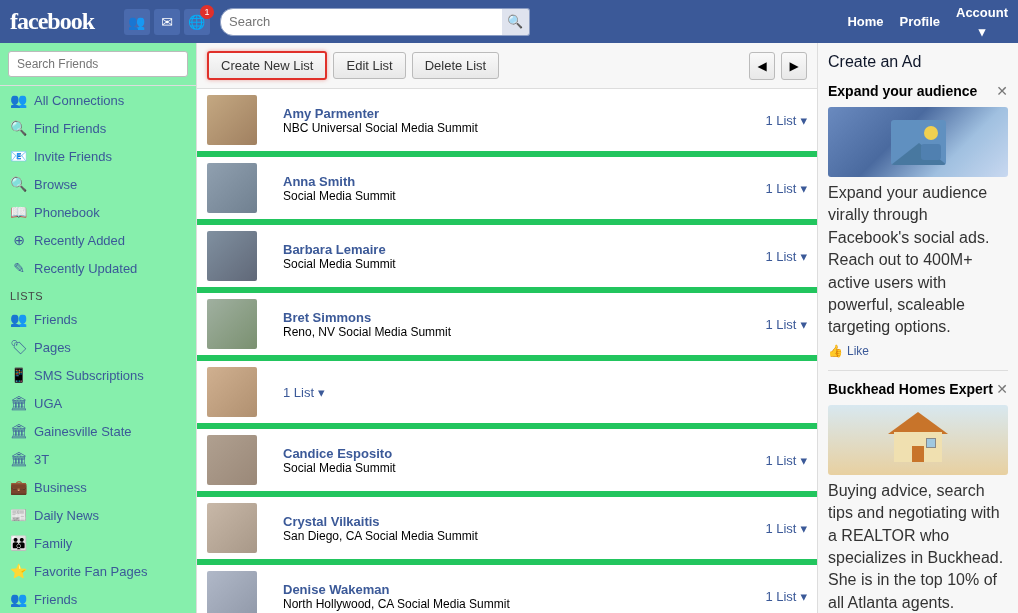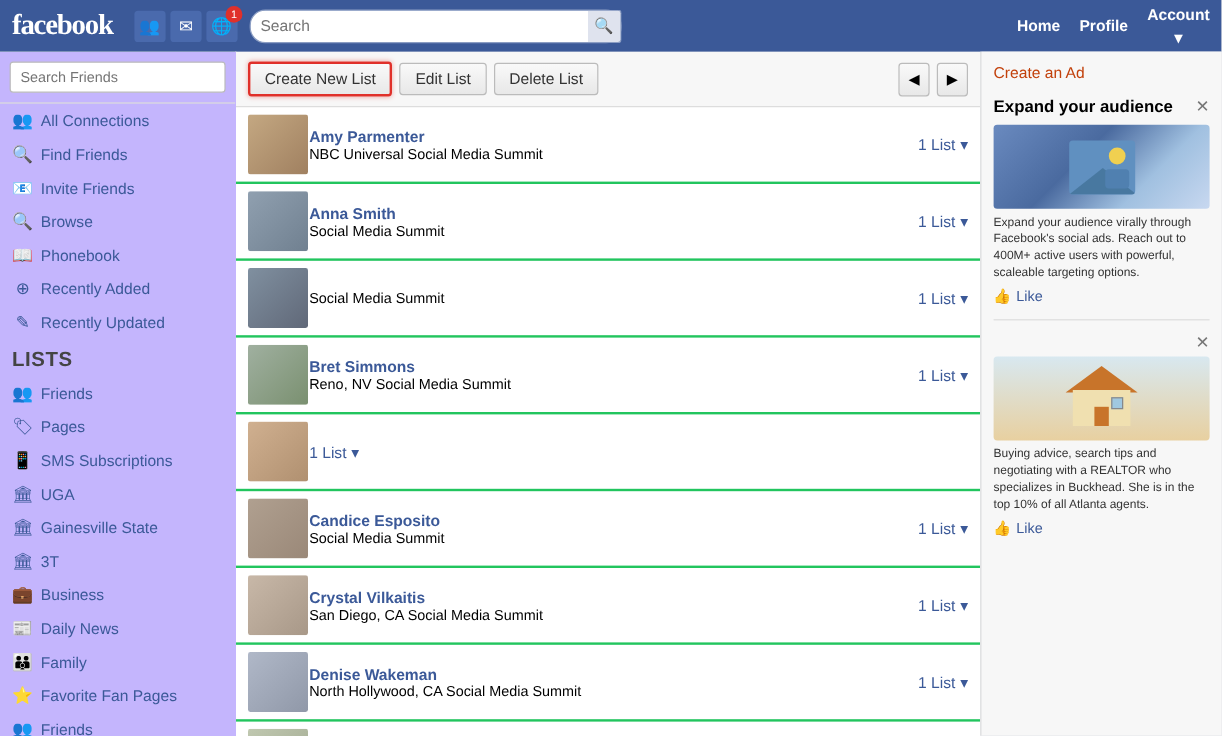--- a/index.html
+++ b/index.html
@@ -12,21 +12,21 @@
       display: flex;
       align-items: center;
       padding: 0 10px;
       gap: 10px;
     }
     #logo {
       color: white;
       font-size: 24px;
       font-weight: bold;
       font-family: Georgia, serif;
-      margin-right: 8px;
+      margin-right: 20px;
       letter-spacing: -1px;
     }
     #nav-icons {
       display: flex;
       gap: 4px;
       align-items: center;
     }
     .nav-icon {
       width: 26px;
       height: 26px;
@@ -111,21 +111,21 @@
 
     
     #main {
       display: flex;
       height: calc(613px - 43px);
     }
 
     
     #sidebar {
       width: 197px;
-      background: #c4b5fd;
+      background: #86efac;
       border-right: 1px solid #ddd;
       overflow-y: auto;
       flex-shrink: 0;
       padding-bottom: 10px;
     }
     #search-friends {
       padding: 8px;
       border-bottom: 1px solid #ddd;
     }
     #search-friends input {
@@ -152,22 +152,22 @@
       width: 18px;
       height: 18px;
       display: flex;
       align-items: center;
       justify-content: center;
       font-size: 14px;
       flex-shrink: 0;
     }
     .sidebar-section-header {
       padding: 8px 10px 3px 10px;
-      font-weight: bold;
-      font-size: 17px;
+      font-weight: normal;
+      font-size: 11px;
       color: #444;
       text-transform: uppercase;
       letter-spacing: 0.5px;
     }
 
     
     #content {
       flex: 1;
       background: white;
       overflow-y: auto;
@@ -208,22 +208,22 @@
       justify-content: center;
       font-size: 12px;
     }
     .toolbar-spacer { flex: 1; }
 
     
     .friend-row {
       display: flex;
       align-items: center;
       padding: 6px 10px;
-      border-bottom: 2px solid #22c55e;
-      gap: 1px;
+      border-bottom: 6px solid #22c55e;
+      gap: 26px;
     }
     .friend-avatar {
       width: 50px;
       height: 50px;
       background: #c0c8d8;
       border-radius: 2px;
       flex-shrink: 0;
       overflow: hidden;
       display: flex;
       align-items: center;
@@ -254,22 +254,22 @@
     
     #right-sidebar {
       width: 200px;
       background: #f7f7f7;
       overflow-y: auto;
       flex-shrink: 0;
       padding: 10px;
     }
     .ad-section { margin-bottom: 12px; }
     .ad-header {
-      font-size: 13px;
-      color: #c2410c;
+      font-size: 16px;
+      color: #0f172a;
       margin-bottom: 5px;
     }
     .ad-title {
       font-weight: bold;
       font-size: 14px;
       color: #000000;
       margin-bottom: 4px;
     }
     .ad-close {
       float: right;
@@ -286,21 +286,21 @@
       display: flex;
       align-items: center;
       justify-content: center;
       position: relative;
       overflow: hidden;
     }
     .ad-image-house {
       background: linear-gradient(to bottom, #d8e8f0 0%, #e8d0a0 100%);
     }
     .ad-text {
-      font-size: 10px;
+      font-size: 16px;
       color: #333;
       line-height: 1.4;
     }
     .ad-like {
       display: flex;
       align-items: center;
       gap: 4px;
       color: #3b5998;
       font-size: 12px;
       margin-top: 5px;
@@ -550,20 +550,21 @@
       <div class="friend-list-action">
         <span>1 List</span>
         <span>▾</span>
       </div>
     </div>
         <div class="friend-row">
       <div class="friend-avatar">
         <div class="av3" style="width:100%;height:100%;"></div>
       </div>
       <div class="friend-info">
+        <div class="friend-name">Barbara Lemaire</div>
         <div class="friend-sub">Social Media Summit</div>
       </div>
       <div class="friend-list-action">
         <span>1 List</span>
         <span>▾</span>
       </div>
     </div>
         <div class="friend-row">
       <div class="friend-avatar">
         <div class="av4" style="width:100%;height:100%;"></div>
@@ -660,20 +661,21 @@
         <span>👍</span>
         <span>Like</span>
       </div>
     </div>
 
     <hr class="ad-divider">
 
     <div class="ad-section">
       <div style="overflow:hidden;margin-bottom:4px;">
         <span class="ad-close">✕</span>
+        <div class="ad-title">Buckhead Homes Expert</div>
       </div>
       <div class="ad-image ad-image-house">
         <div class="house-icon">
           <div class="house-roof"></div>
           <div class="house-body">
             <div class="house-window"></div>
             <div class="house-door"></div>
           </div>
         </div>
       </div>

